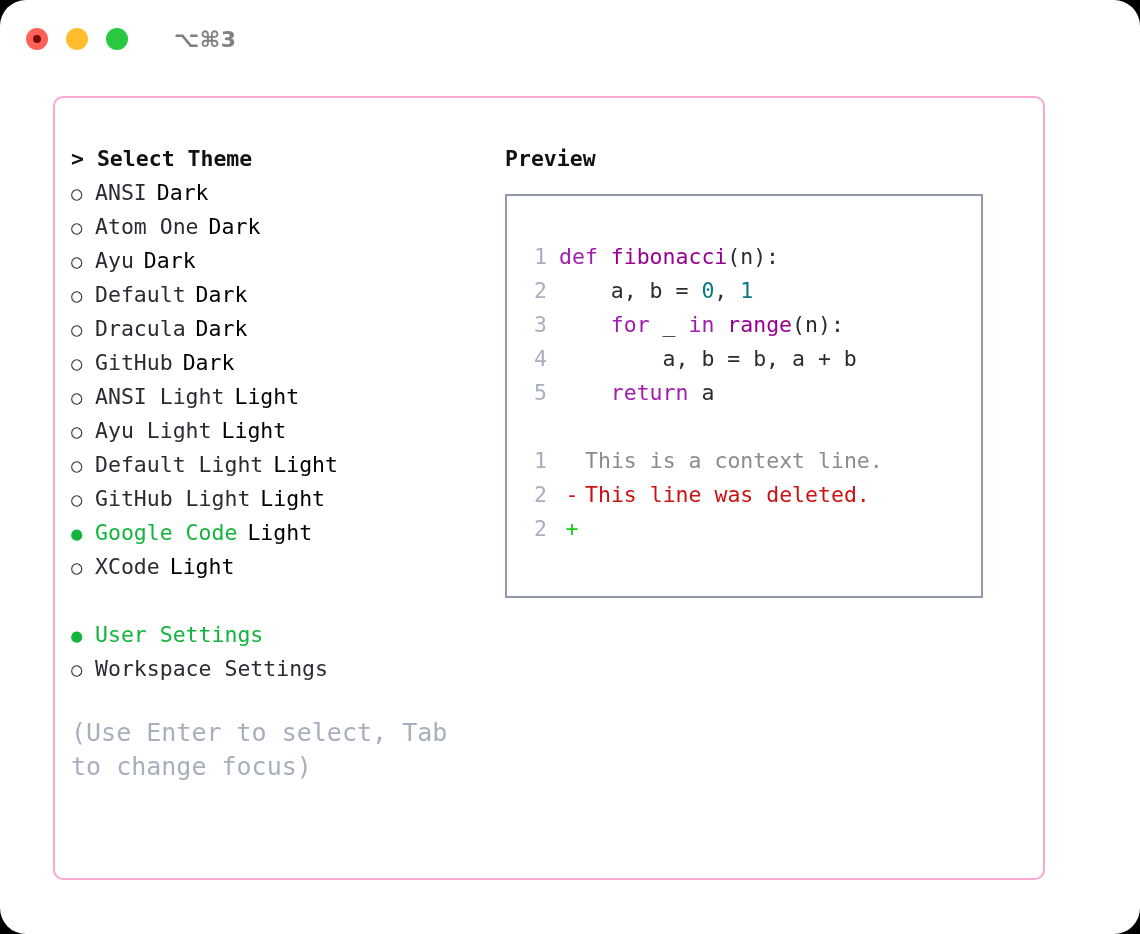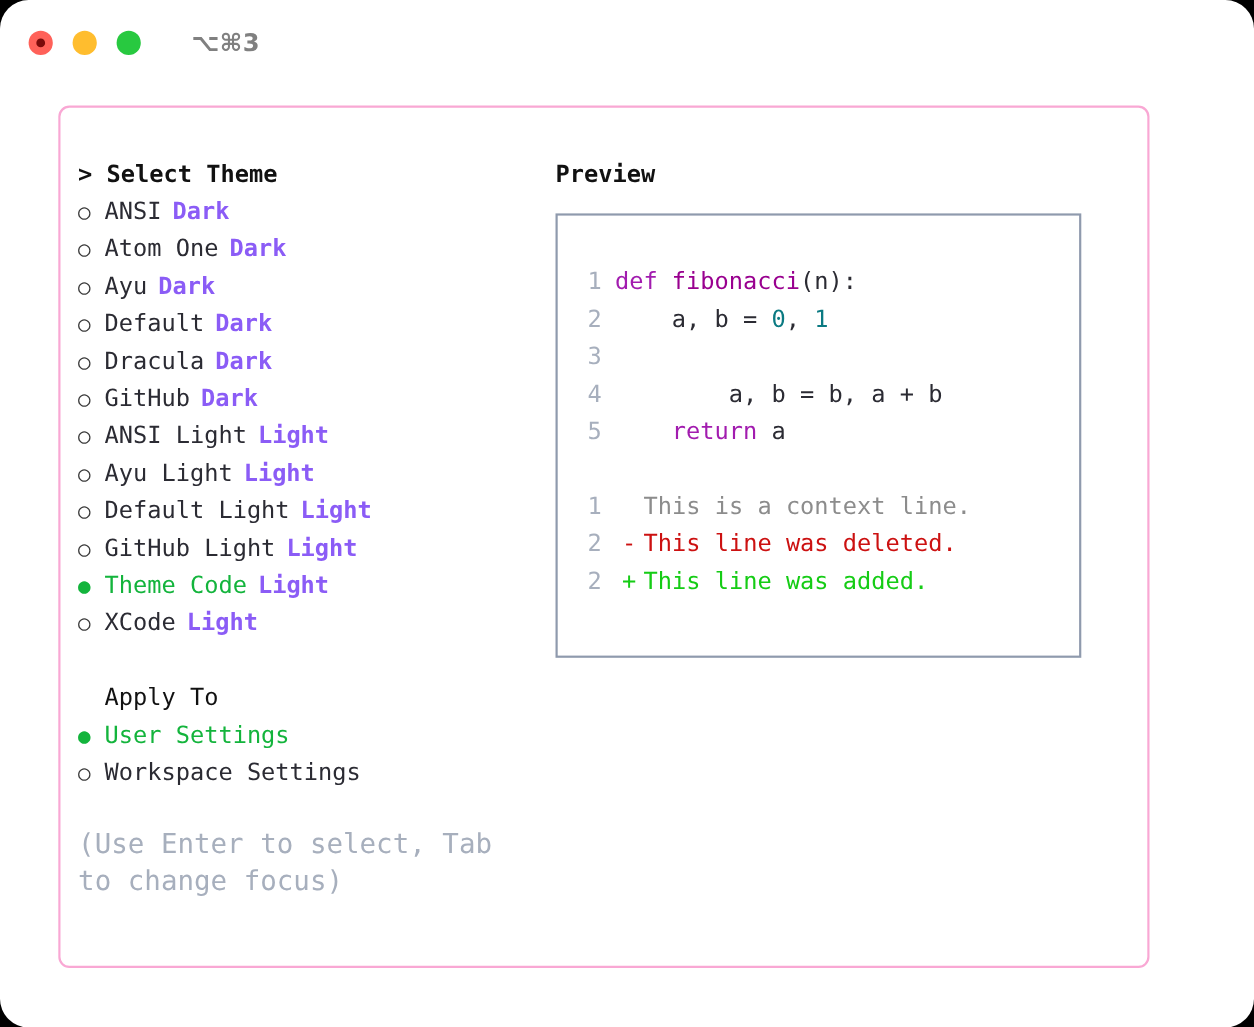--- a/index.html
+++ b/index.html
@@ -115,23 +115,22 @@
   .opt-marker {
     width: 24px;
     flex: 0 0 24px;
     font-size: 19px;
     color: #3A3A3A;
   }
   .opt-row.selected .opt-marker { color: #13B43C; }
   .opt-label { color: #2B2B33; text-align: center; }
   .opt-row.selected .opt-label { color: #13B43C; }
   .opt-variant {
-    color: #8b5cf6;
+    color: #000000;
     margin-left: 10px;
-    font-weight: bold;
   }
 
   .spacer-row { height: 34px; }
 
   .subsection-title {
     font-size: 21.5px;
     color: #111111;
     line-height: 34px;
     padding-left: 24px;
     white-space: pre;
@@ -212,49 +211,48 @@
           <div class="opt-row"><span class="opt-marker">○</span><span class="opt-label">ANSI</span><span class="opt-variant">Dark</span></div>
           <div class="opt-row"><span class="opt-marker">○</span><span class="opt-label">Atom One</span><span class="opt-variant">Dark</span></div>
           <div class="opt-row"><span class="opt-marker">○</span><span class="opt-label">Ayu</span><span class="opt-variant">Dark</span></div>
           <div class="opt-row"><span class="opt-marker">○</span><span class="opt-label">Default</span><span class="opt-variant">Dark</span></div>
           <div class="opt-row"><span class="opt-marker">○</span><span class="opt-label">Dracula</span><span class="opt-variant">Dark</span></div>
           <div class="opt-row"><span class="opt-marker">○</span><span class="opt-label">GitHub</span><span class="opt-variant">Dark</span></div>
           <div class="opt-row"><span class="opt-marker">○</span><span class="opt-label">ANSI Light</span><span class="opt-variant">Light</span></div>
           <div class="opt-row"><span class="opt-marker">○</span><span class="opt-label">Ayu Light</span><span class="opt-variant">Light</span></div>
           <div class="opt-row"><span class="opt-marker">○</span><span class="opt-label">Default Light</span><span class="opt-variant">Light</span></div>
           <div class="opt-row"><span class="opt-marker">○</span><span class="opt-label">GitHub Light</span><span class="opt-variant">Light</span></div>
-          <div class="opt-row selected"><span class="opt-marker">●</span><span class="opt-label">Theme Code</span><span class="opt-variant">Light</span></div>
+          <div class="opt-row selected"><span class="opt-marker">●</span><span class="opt-label">Google Code</span><span class="opt-variant">Light</span></div>
           <div class="opt-row"><span class="opt-marker">○</span><span class="opt-label">XCode</span><span class="opt-variant">Light</span></div>
         </div>
 
       <div class="spacer-row"></div>
 
-      <div class="subsection-title">Apply To</div>
 
       <div id="apply-to-list">
           <div class="opt-row selected"><span class="opt-marker">●</span><span class="opt-label">User Settings</span></div>
           <div class="opt-row"><span class="opt-marker">○</span><span class="opt-label">Workspace Settings</span></div>
         </div>
 
       <div id="hint-text">(Use Enter to select, Tab to change focus)</div>
     </div>
 
     <div id="right-pane">
       <div id="preview-title">Preview</div>
       <div id="preview-box">
         <div id="code-block">
             <div class="code-line"><span class="lineno">1</span><span class="code-text"><span class="tok-kw">def </span><span class="tok-fn">fibonacci</span><span class="tok-pl">(n):</span></span></div>
             <div class="code-line"><span class="lineno">2</span><span class="code-text"><span class="tok-pl">    a, b = </span><span class="tok-num">0</span><span class="tok-pl">, </span><span class="tok-num">1</span></span></div>
-            <div class="code-line"><span class="lineno">3</span></div>
+            <div class="code-line"><span class="lineno">3</span><span class="code-text"><span class="tok-pl">    </span><span class="tok-kw">for</span><span class="tok-pl"> _ </span><span class="tok-kw">in</span><span class="tok-pl"> </span><span class="tok-fn">range</span><span class="tok-pl">(n):</span></span></div>
             <div class="code-line"><span class="lineno">4</span><span class="code-text"><span class="tok-pl">        a, b = b, a + b</span></span></div>
             <div class="code-line"><span class="lineno">5</span><span class="code-text"><span class="tok-pl">    </span><span class="tok-kw">return</span><span class="tok-pl"> a</span></span></div>
           </div>
         <div class="diff-gap"></div>
         <div id="diff-block">
             <div class="diff-line"><span class="lineno">1</span><span class="diff-sign diff-ctx"> </span><span class="diff-ctx">This is a context line.</span></div>
             <div class="diff-line"><span class="lineno">2</span><span class="diff-sign diff-del">-</span><span class="diff-del">This line was deleted.</span></div>
-            <div class="diff-line"><span class="lineno">2</span><span class="diff-sign diff-add">+</span><span class="diff-add">This line was added.</span></div>
+            <div class="diff-line"><span class="lineno">2</span><span class="diff-sign diff-add">+</span></div>
           </div>
       </div>
     </div>
 
   </div>
 </div>
 
 </body></html>

